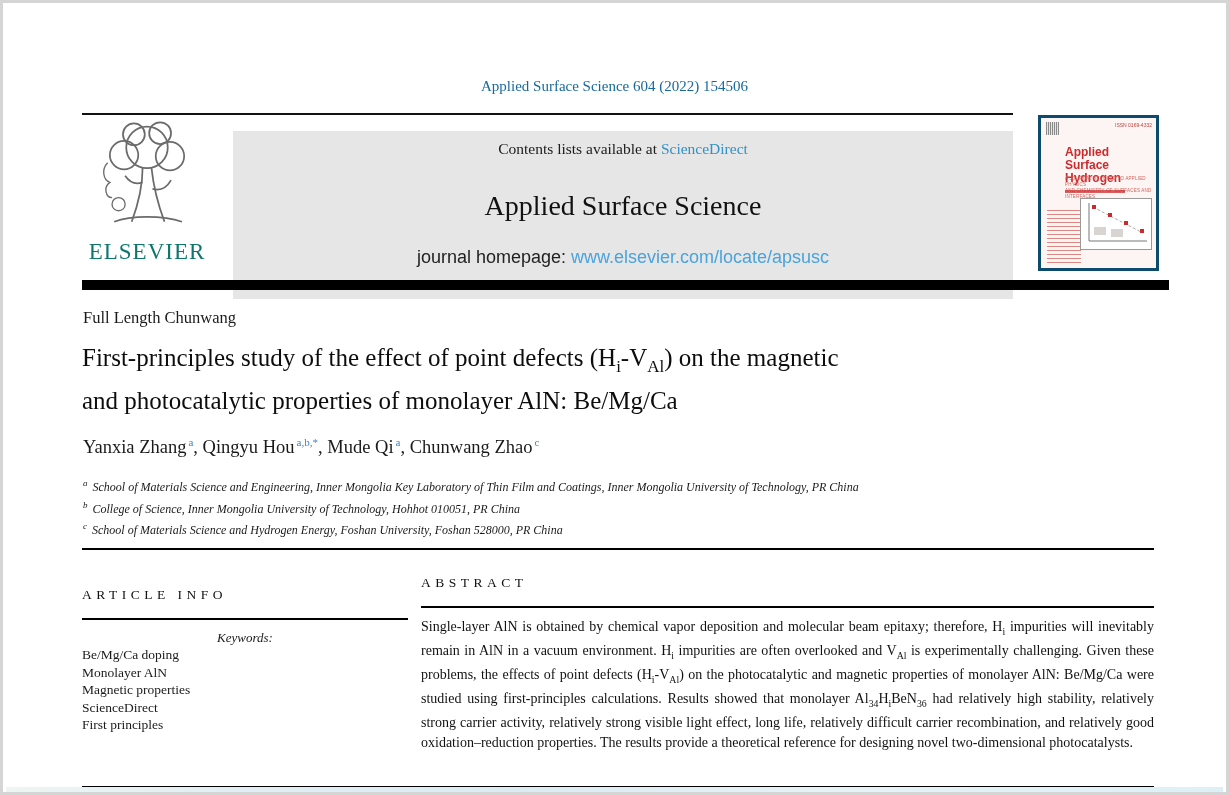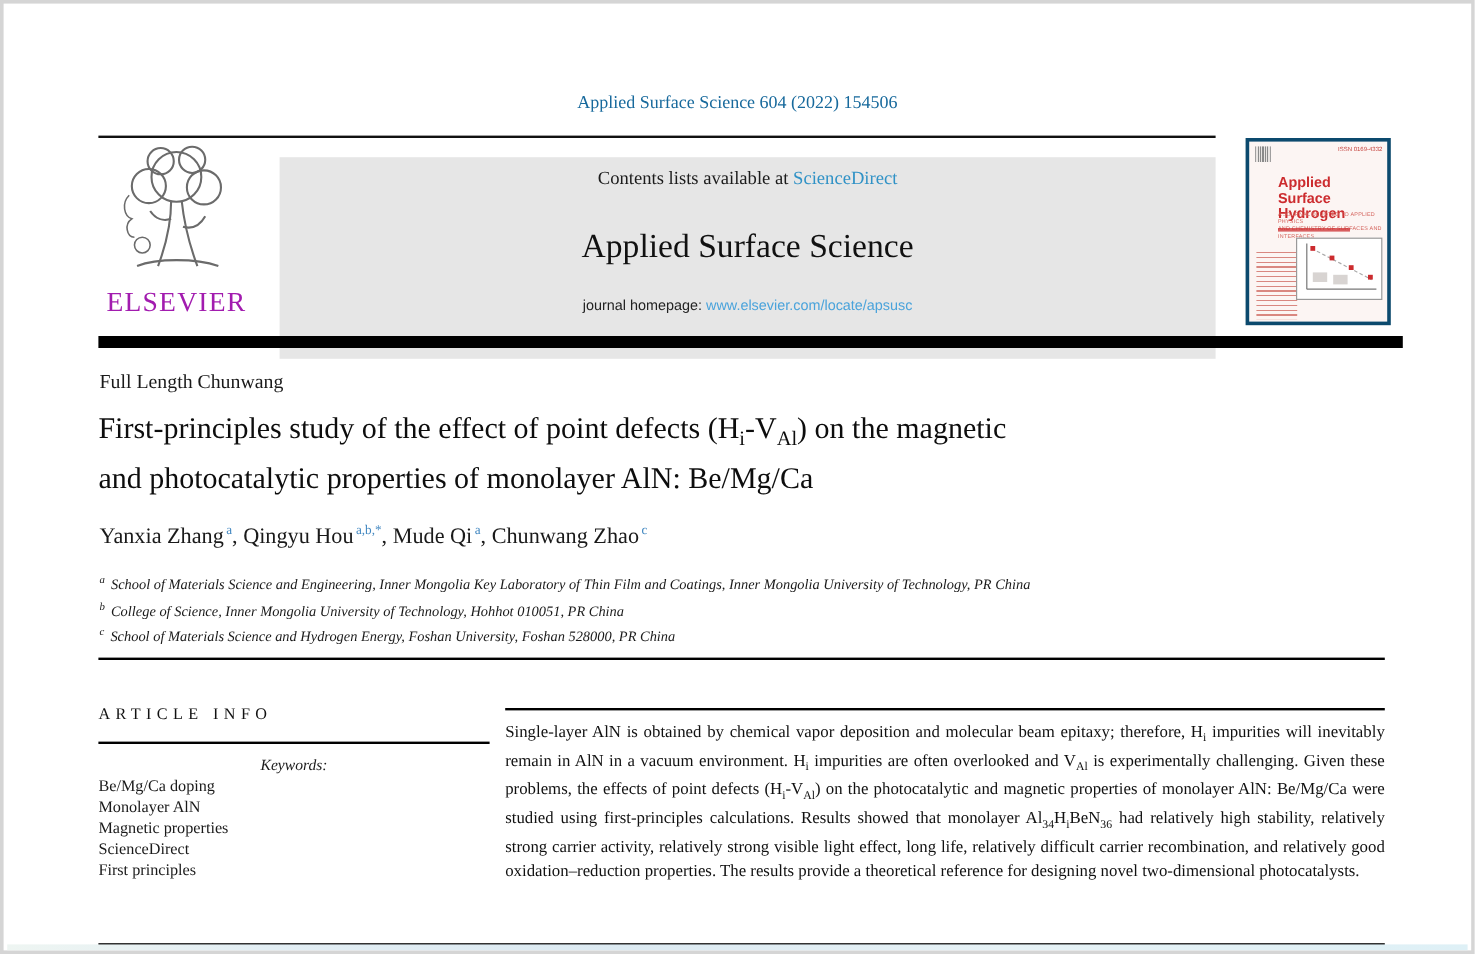--- a/index.html
+++ b/index.html
@@ -26,37 +26,37 @@
   .header-rule-top {
     position: absolute; left: 79px; top: 110px;
     width: 931px; height: 2px; background: #111;
   }
   .elsevier-logo {
     position: absolute; left: 80px; top: 116px; width: 128px; height: 150px;
     text-align: center; cursor: pointer;
   }
   .elsevier-logo svg { display: block; margin: 0 auto; }
   .elsevier-word {
-    font-size: 23px; letter-spacing: 1px; color: #a21caf;
+    font-size: 23px; letter-spacing: 1px; color: #0f766e;
     font-family: "Liberation Serif", serif; margin-top: 2px;
   }
 
   .banner {
     position: absolute; left: 230px; top: 128px;
     width: 780px; height: 168px;
     background: #e6e6e6;
     text-align: center;
   }
   .contents-line { padding-top: 9px; font-size: 15.5px; color: #1c1c1c; }
   .contents-line .sd-link { color: #3092c6; cursor: pointer; }
   .journal-title { margin-top: 32px; font-size: 28px; color: #111; }
   .homepage-line {
     margin-top: 25px;
     font-family: "Liberation Sans", sans-serif;
-    font-size: 12px; color: #222;
+    font-size: 18px; color: #222;
   }
   .homepage-line .url-link { color: #4aa3db; cursor: pointer; }
 
   
   .cover {
     position: absolute; left: 1035px; top: 112px;
     width: 121px; height: 156px;
     background: #fcf5f3;
     border: 3px solid #0c4a6e;
     overflow: hidden; cursor: pointer;
@@ -236,20 +236,21 @@
     <div class="col-head-rule"></div>
     <div class="keywords-label">Keywords:</div>
     <div class="keyword-item">Be/Mg/Ca doping</div>
     <div class="keyword-item">Monolayer AlN</div>
     <div class="keyword-item">Magnetic properties</div>
     <div class="keyword-item">ScienceDirect</div>
     <div class="keyword-item">First principles</div>
   </div>
 
   <div class="abstract-col">
+    <div class="col-head">ABSTRACT</div>
     <div class="col-head-rule"></div>
     <div class="abstract-body">Single-layer AlN is obtained by chemical vapor deposition and molecular beam epitaxy; therefore, H<sub>i</sub> impurities will inevitably remain in AlN in a vacuum environment. H<sub>i</sub> impurities are often overlooked and V<sub>Al</sub> is experimentally challenging. Given these problems, the effects of point defects (H<sub>i</sub>-V<sub>Al</sub>) on the photocatalytic and magnetic properties of monolayer AlN: Be/Mg/Ca were studied using first-principles calculations. Results showed that monolayer Al<sub>34</sub>H<sub>i</sub>BeN<sub>36</sub> had relatively high stability, relatively strong carrier activity, relatively strong visible light effect, long life, relatively difficult carrier recombination, and relatively good oxidation–reduction properties. The results provide a theoretical reference for designing novel two-dimensional photocatalysts.</div>
   </div>
 
   <div class="bottom-rule"></div>
   <div class="bottom-strip"></div>
 
 </div>
 
 </body></html>

